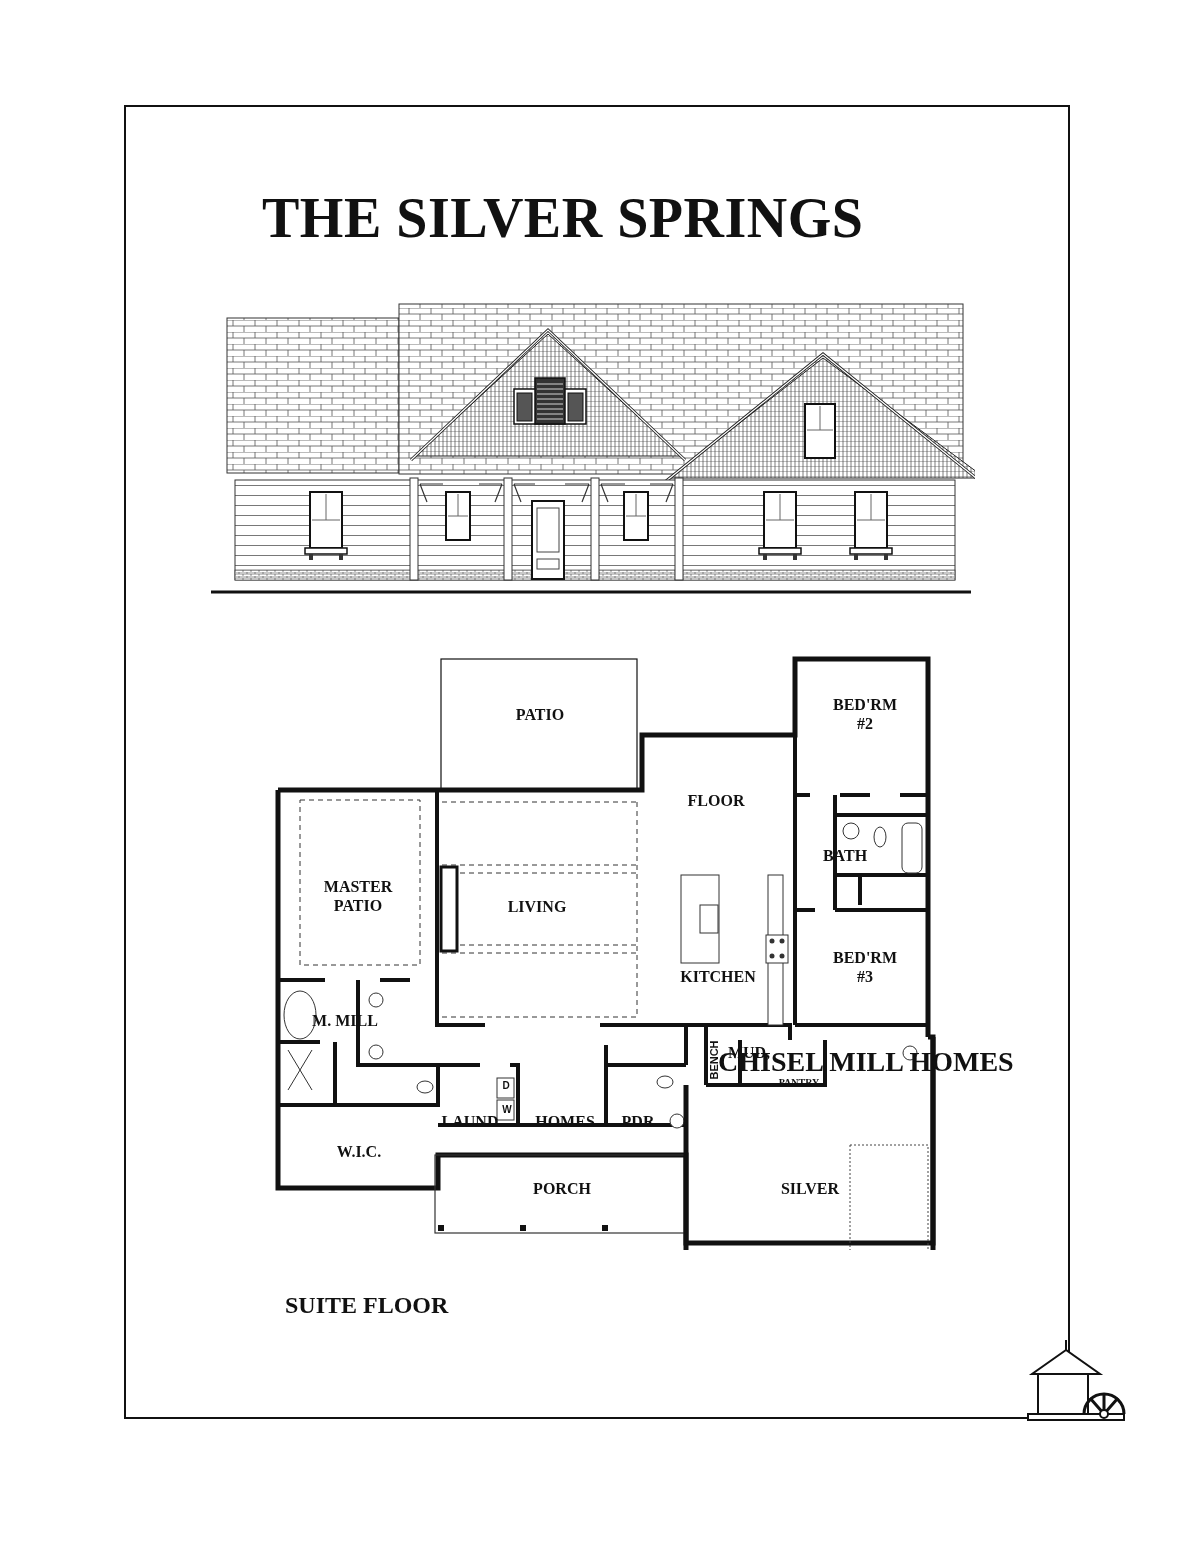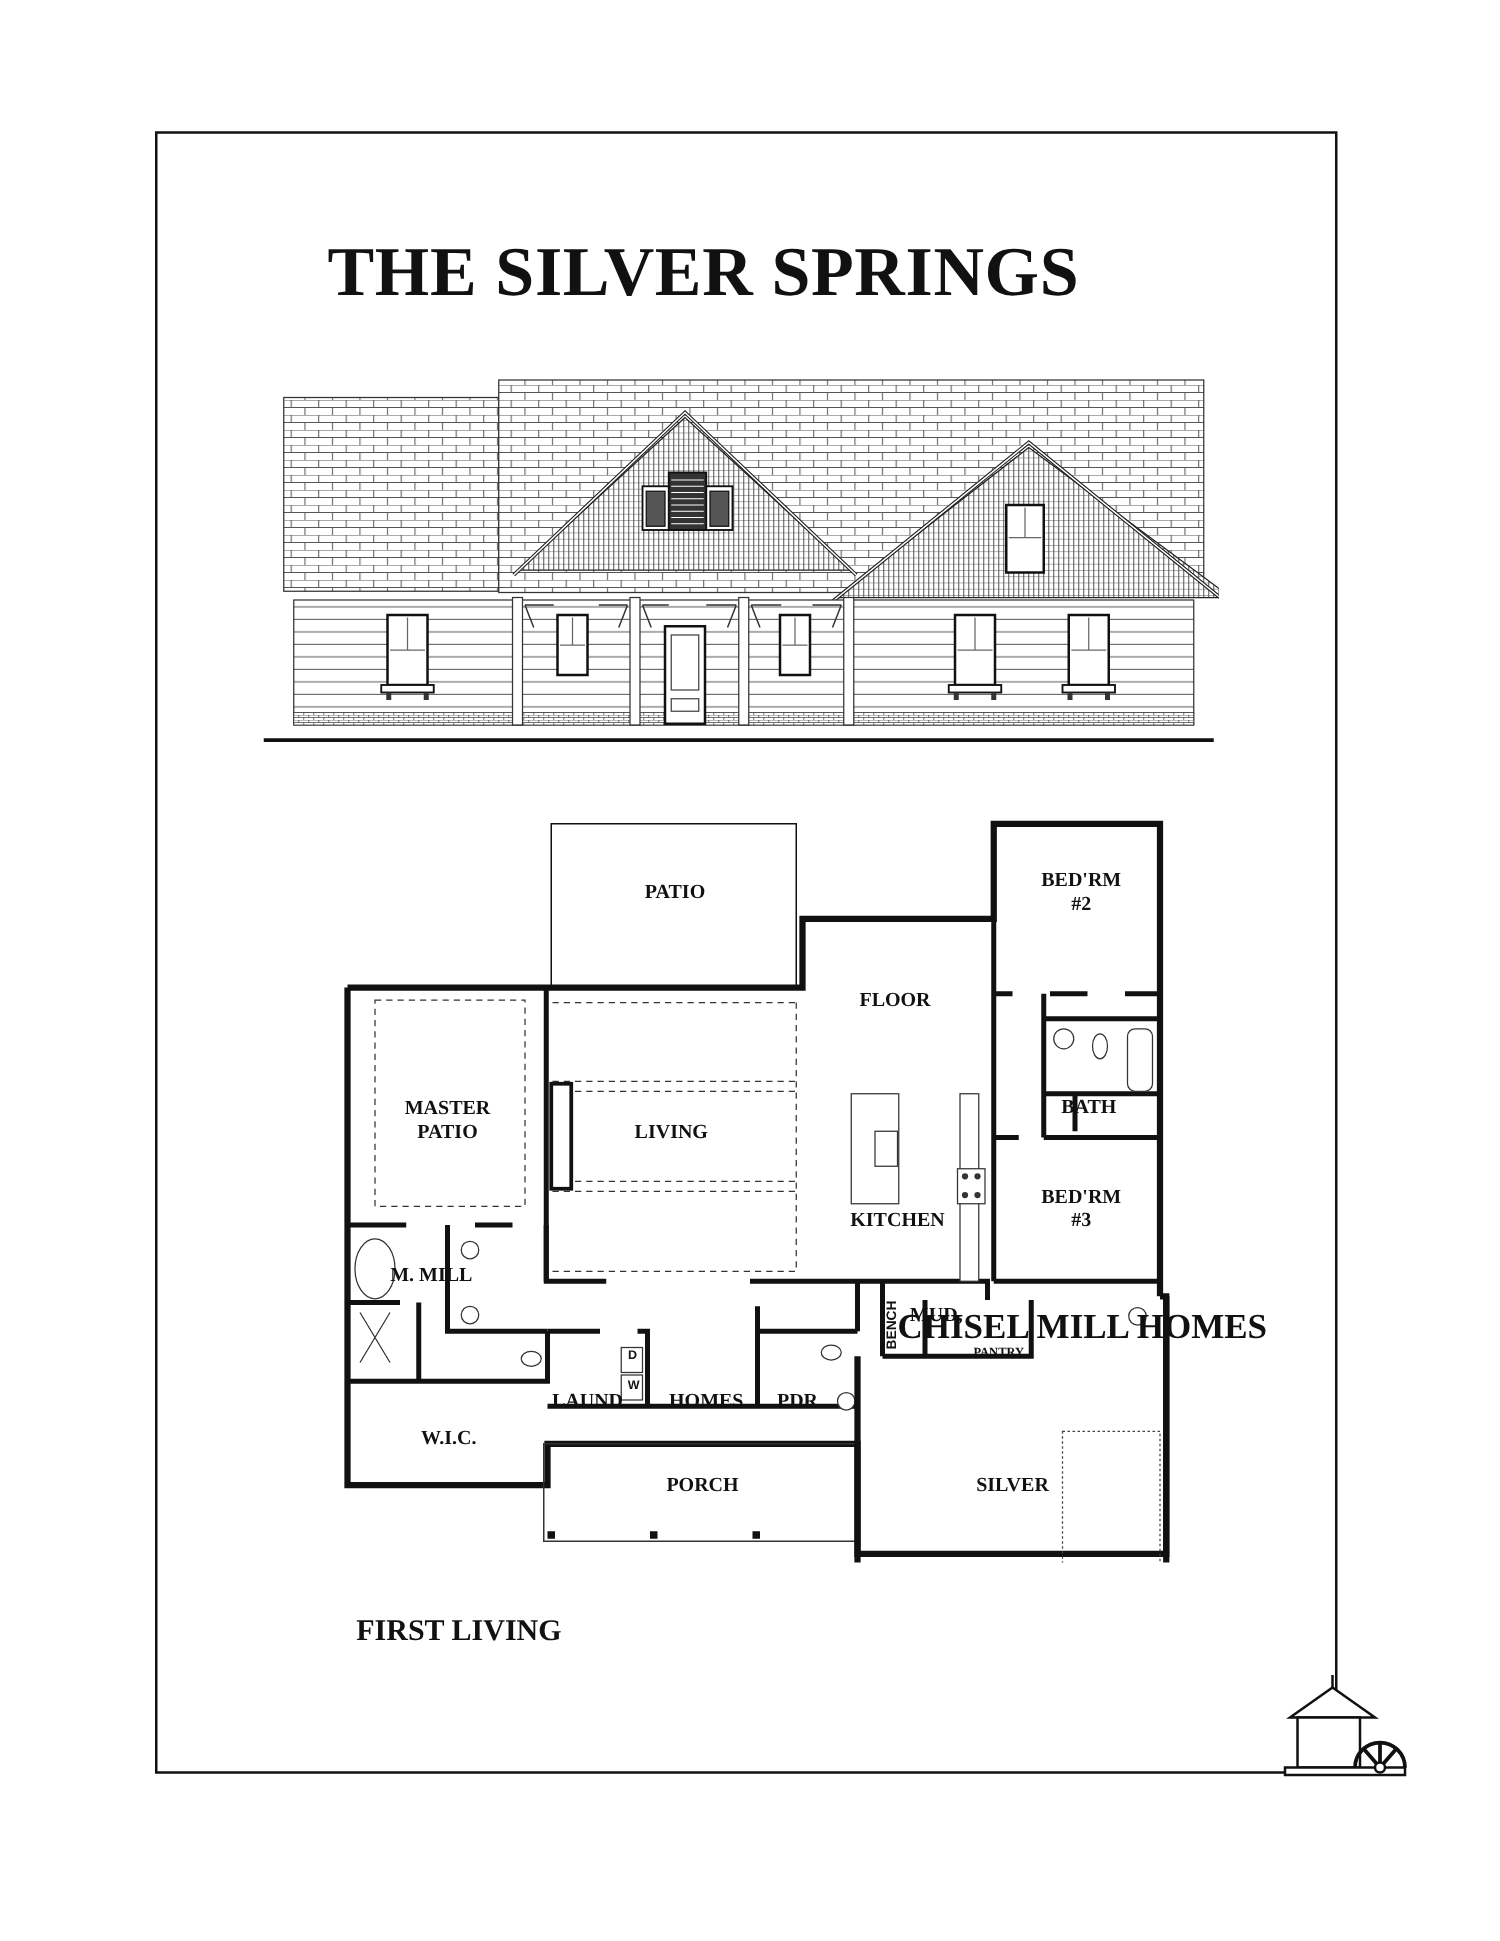--- a/index.html
+++ b/index.html
@@ -188,21 +188,21 @@
 
   <path d="M416 440 V700 H663 V392" fill="none" stroke="#111" stroke-width="5"></path>
 </svg>
 
 <div class="room-label" style="left:540px;top:714px;">PATIO</div>
 <div class="room-label" style="left:865px;top:714px;">
   <div>BED'RM</div>
   <div>#2</div>
 </div>
 <div class="room-label" style="left:716px;top:800px;">FLOOR</div>
-<div class="room-label" style="left:871px;top:855px;margin-top:31px;">BATH</div>
+<div class="room-label" style="left:845px;top:855px;">BATH</div>
 <div class="room-label" style="left:358px;top:896px;">
   <div>MASTER</div>
   <div>PATIO</div>
 </div>
 <div class="room-label" style="left:537px;top:906px;">LIVING</div>
 <div class="room-label" style="left:865px;top:967px;">
   <div>BED'RM</div>
   <div>#3</div>
 </div>
 <div class="room-label" style="left:718px;top:976px;">KITCHEN</div>
@@ -212,21 +212,21 @@
 <div class="room-label small-label" style="left:799px;top:1082px;">PANTRY</div>
 <div class="room-label" style="left:472px;top:1121px;">LAUND.</div>
 <div class="room-label" style="left:565px;top:1121px;">HOMES</div>
 <div class="room-label" style="left:640px;top:1121px;">PDR.</div>
 <div class="room-label" style="left:359px;top:1151px;">W.I.C.</div>
 <div class="room-label" style="left:562px;top:1188px;text-align:center;">PORCH</div>
 <div class="room-label" style="left:810px;top:1188px;">SILVER</div>
 <div class="room-label small-label" style="left:506px;top:1085px;font-family:'Liberation Sans',sans-serif;font-size:10px;">D</div>
 <div class="room-label small-label" style="left:507px;top:1109px;font-family:'Liberation Sans',sans-serif;font-size:10px;">W</div>
 
-<div class="floor-label">FIRST LIVING</div>
+<div class="floor-label">SUITE FLOOR</div>
 
 <div class="brand-text" style="font-weight:bold;font-size:28px;top:1046px;position:absolute;left:718px;">
   <span>CHISEL MILL HOMES</span>
 </div>
 
 <svg class="logo" viewBox="0 0 104 84" xmlns="http://www.w3.org/2000/svg">
   <line x1="42" y1="0" x2="42" y2="10" stroke="#111" stroke-width="2"></line>
   <polygon points="42,10 8,34 76,34" fill="#fff" stroke="#111" stroke-width="2"></polygon>
   <rect x="14" y="34" width="50" height="40" fill="#fff" stroke="#111" stroke-width="2"></rect>
   <rect x="4" y="74" width="96" height="6" fill="#fff" stroke="#111" stroke-width="2"></rect>

